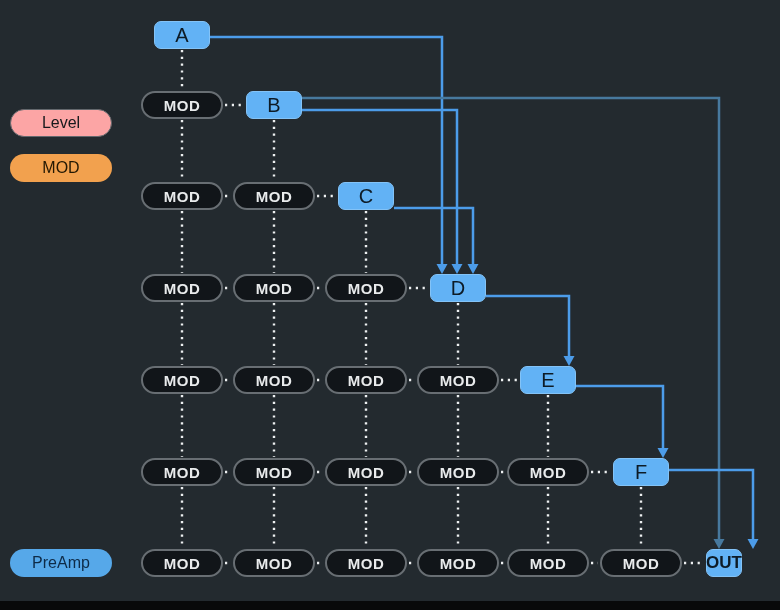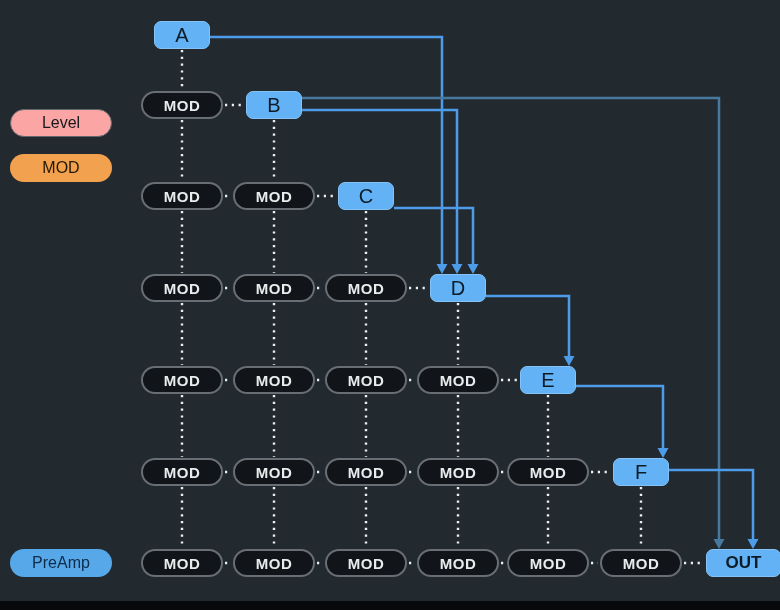--- a/index.html
+++ b/index.html
@@ -24,21 +24,21 @@
   #btn-template{top:222px;}
   #btn-init{top:268px;}
   .btn.blue  {background:#56a8e9;color:#0e2b47;top:549px;font-weight:500;}
   #wires{position:absolute;left:0;top:0;}
   .op{
     position:absolute;width:56px;height:28px;box-sizing:border-box;
     background:#62b2f5;border:1px solid #83c3f7;border-radius:7px;
     display:flex;align-items:center;justify-content:center;
     color:#0d1b26;font-size:20px;font-weight:500;
   }
-  .op.out{width:75px;font-size:17px;font-weight:600;}
+  .op.out{width:36px;font-size:17px;font-weight:600;}
   .mod{
     position:absolute;width:82px;height:28px;box-sizing:border-box;
     background:#111519;border:2px solid #686e73;border-radius:14px;
     display:flex;align-items:center;justify-content:center;
     color:#e9ebec;font-size:15px;font-weight:700;letter-spacing:.5px;
   }
   .bottombar{position:absolute;left:0;top:601px;width:780px;height:9px;background:#08090a;}
 </style>
 </head>
 <body>

